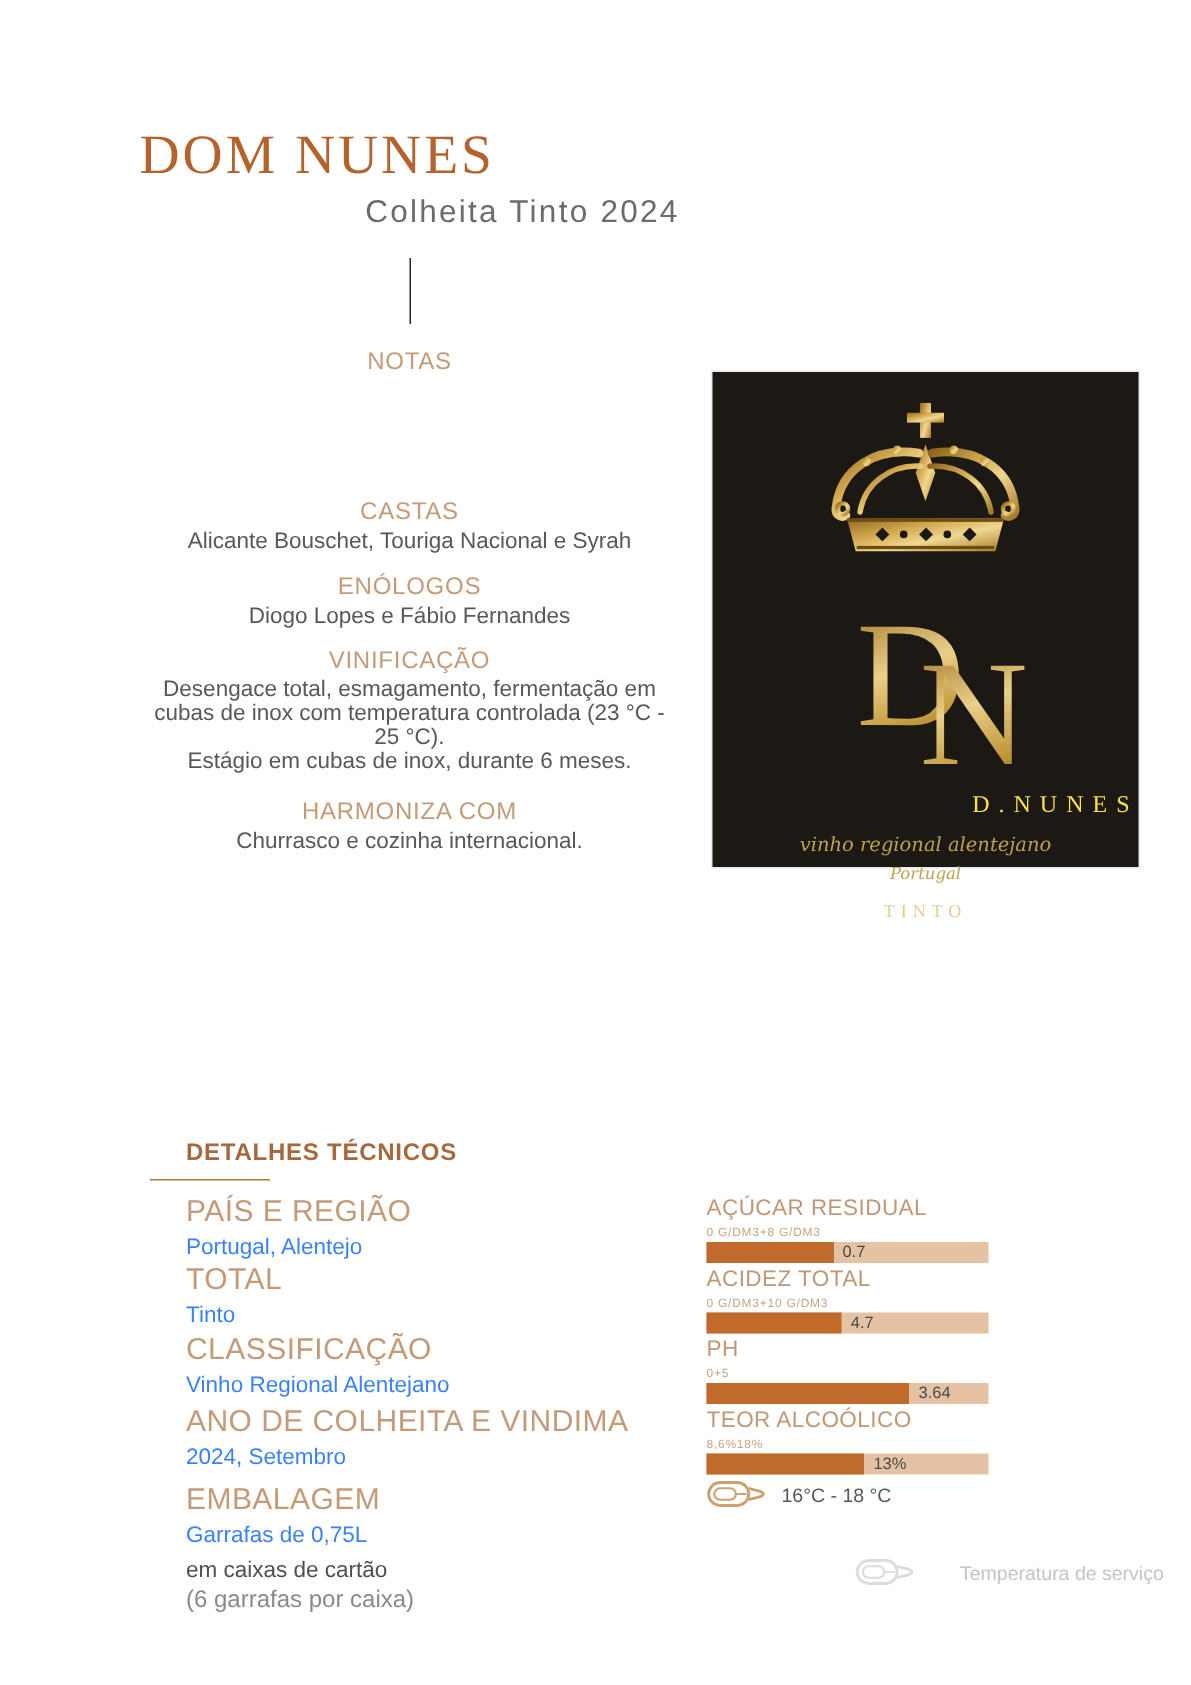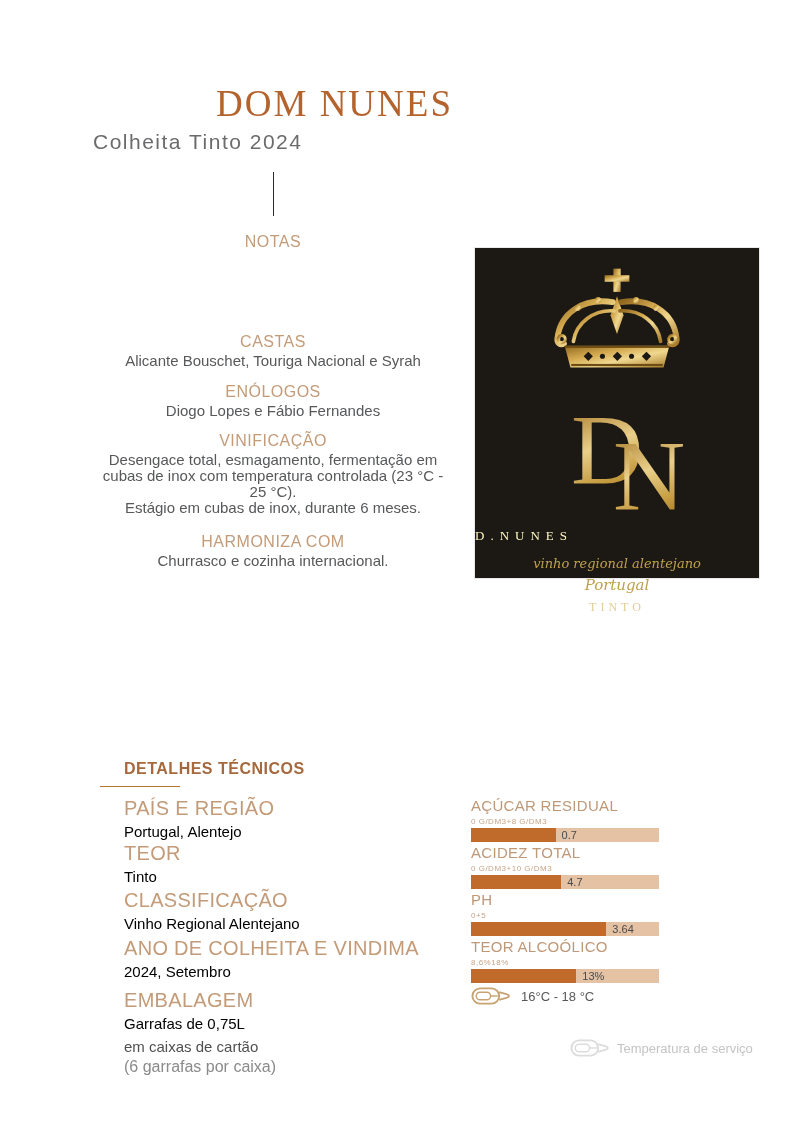--- a/index.html
+++ b/index.html
@@ -2,26 +2,26 @@
 <html><head>
 <meta charset="utf-8">
 <style>
   html,body{margin:0;padding:0;background:#ffffff;}
   .page{
     position:relative;width:794px;height:1123px;margin:0 auto;background:#ffffff;
     font-family:"Liberation Sans",sans-serif;overflow:hidden;
   }
   
   .title{
-    position:absolute;left:93px;top:82px;width:360px;text-align:right;
+    position:absolute;left:93px;top:82px;width:360px;text-align:left;
     font-family:"Liberation Serif",serif;font-size:37px;letter-spacing:2px;
     color:#b4632d;font-weight:400;
   }
   .subtitle{
-    position:absolute;left:93px;top:130px;width:360px;text-align:left;
+    position:absolute;left:93px;top:130px;width:360px;text-align:right;
     font-size:21px;letter-spacing:1.5px;color:#6a6b6d;
   }
   .v-divider{
     position:absolute;left:273px;top:172px;width:1px;height:44px;background:#2a2a2a;
   }
   
   .narr{position:absolute;left:93px;width:360px;text-align:center;}
   .narr .h{font-size:16px;color:#c49b78;letter-spacing:0.5px;margin-bottom:2px;}
   .narr .b{font-size:15px;line-height:16px;color:#57585a;white-space:pre-line;}
   
@@ -34,56 +34,56 @@
     background:linear-gradient(160deg,#a87a2a 5%,#e9cf8a 45%,#c49a3e 75%,#8f671f 100%);
     -webkit-background-clip:text;background-clip:text;color:transparent;
   }
   .mono-d,.mono-n{
     position:absolute;font-family:"Liberation Serif",serif;font-weight:400;
     font-size:100px;line-height:100px;
   }
   .mono-d{left:96px;top:152px;}
   .mono-n{left:138px;top:178px;}
   .lbl-brand{
-    position:absolute;left:0;top:280px;width:100%;text-align:left;
-    font-family:"Liberation Serif",serif;font-size:13px;letter-spacing:6px;color:#fef9c3;
+    position:absolute;left:0;top:280px;width:100%;text-align:right;
+    font-family:"Liberation Serif",serif;font-size:16px;letter-spacing:6px;color:#fde047;
   }
   .lbl-region{
     position:absolute;left:0;top:308px;width:100%;text-align:center;
     font-family:"DejaVu Serif",serif;font-style:italic;font-size:13px;color:#bfa14b;
   }
   .lbl-country{
     position:absolute;left:0;top:328px;width:100%;text-align:center;
-    font-family:"DejaVu Serif",serif;font-style:italic;font-size:15px;color:#bfa14b;
+    font-family:"DejaVu Serif",serif;font-style:italic;font-size:11px;color:#bfa14b;
   }
   .lbl-type{
     position:absolute;left:0;top:352px;width:100%;text-align:center;
     font-family:"Liberation Serif",serif;font-size:12px;letter-spacing:4px;color:#e3cd92;
   }
   
   .tech-heading{
     position:absolute;left:124px;top:760px;font-size:16px;letter-spacing:0.5px;
     color:#a5693d;font-weight:700;
   }
   .tech-underline{position:absolute;left:100px;top:786px;width:80px;height:1px;background:#b4742e;}
   .field{position:absolute;left:124px;width:330px;}
   .field .fl{font-size:20px;color:#c49b78;letter-spacing:0.3px;}
-  .field .fv{font-size:15px;color:#000000;margin-top:3px;}
+  .field .fv{font-size:15px;color:#3b82f6;margin-top:3px;}
   .field .fv2{font-size:15px;color:#4f5052;margin-top:6px;}
   .field .fn{font-size:16px;color:#8a8a8a;margin-top:3px;}
   .barblock{position:absolute;left:471px;width:188px;}
   .barblock .bl{font-size:15px;color:#bf9878;letter-spacing:0.3px;}
   .scale{display:flex;justify-content:flex-start;margin-top:3px;
     font-size:8px;letter-spacing:0.5px;color:#c7a488;}
   .track{margin-top:2px;width:188px;height:14px;background:#e5c2a4;display:flex;align-items:center;}
   .fill{height:14px;background:#c06a2b;flex:0 0 auto;}
   .barval{font-size:11px;color:#4a4a4a;margin-left:6px;line-height:14px;}
   .serving{position:absolute;left:471px;top:984px;display:flex;align-items:center;gap:8px;}
   .serving .stxt{font-size:13px;color:#57585a;}
-  .legend{position:absolute;left:570px;top:1036px;display:flex;align-items:center;gap:5px;}
+  .legend{position:absolute;left:570px;top:1036px;display:flex;align-items:center;gap:28px;}
   .legend .ltxt{font-size:13px;color:#c4c4c6;}
 </style>
 </head>
 <body>
 
 <div class="page">
 
   <div class="title">DOM NUNES</div>
   <div class="subtitle">Colheita Tinto 2024</div>
   <div class="v-divider"></div>
@@ -157,21 +157,21 @@
   </div>
 
   <div class="tech-heading">DETALHES TÉCNICOS</div>
   <div class="tech-underline"></div>
 
   <div class="field" style="top:797px">
     <div class="fl">PAÍS E REGIÃO</div>
     <div class="fv">Portugal, Alentejo</div>
   </div>
   <div class="field" style="top:842px">
-    <div class="fl">TEOR</div>
+    <div class="fl">TOTAL</div>
     <div class="fv">Tinto</div>
   </div>
   <div class="field" style="top:889px">
     <div class="fl">CLASSIFICAÇÃO</div>
     <div class="fv">Vinho Regional Alentejano</div>
   </div>
   <div class="field" style="top:937px">
     <div class="fl">ANO DE COLHEITA E VINDIMA</div>
     <div class="fv">2024, Setembro</div>
   </div>

